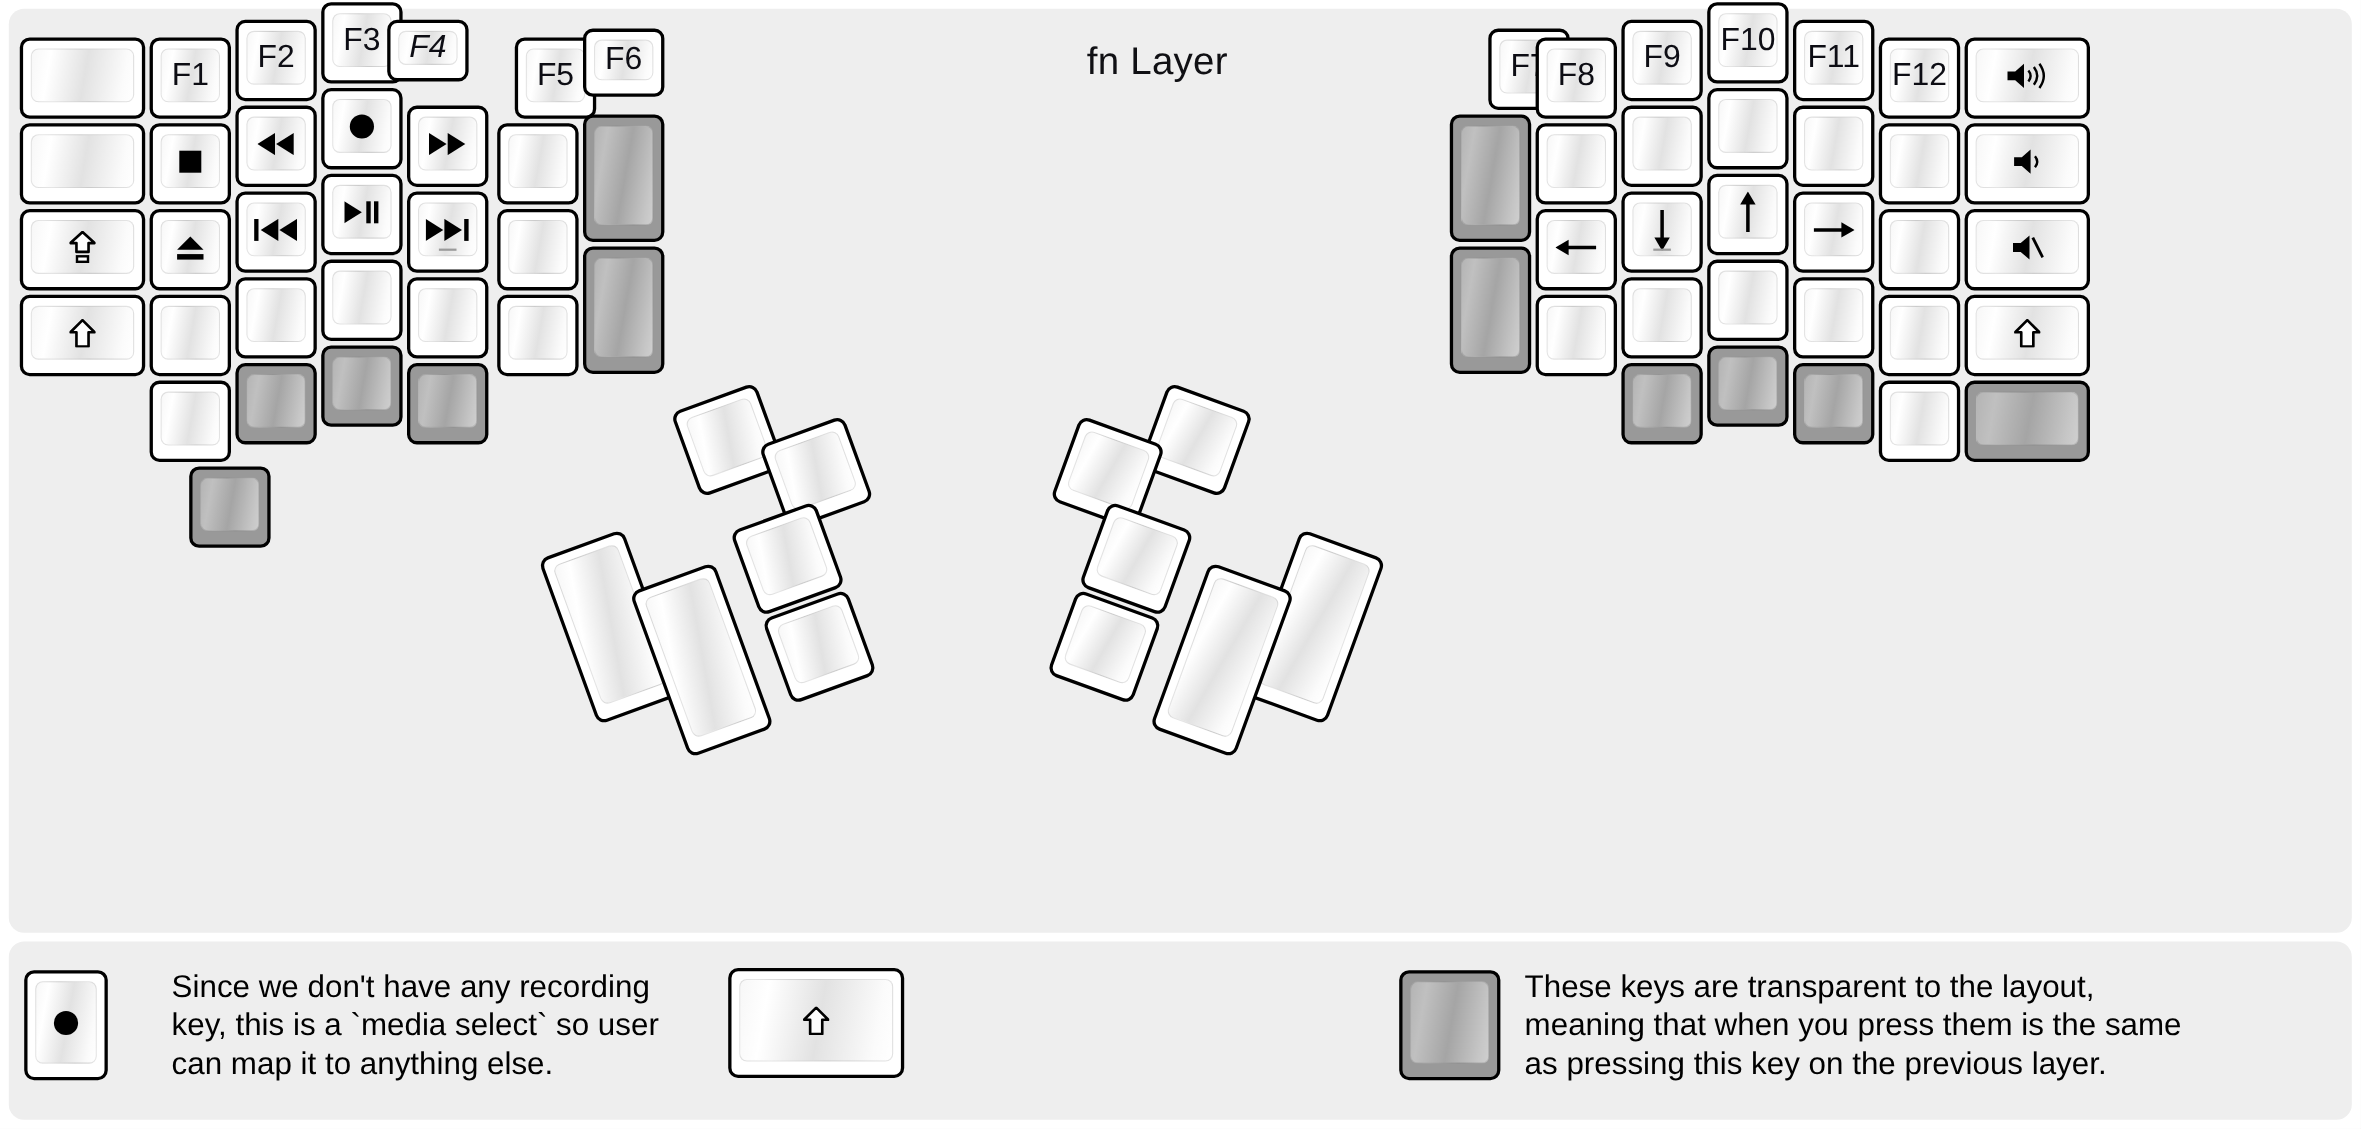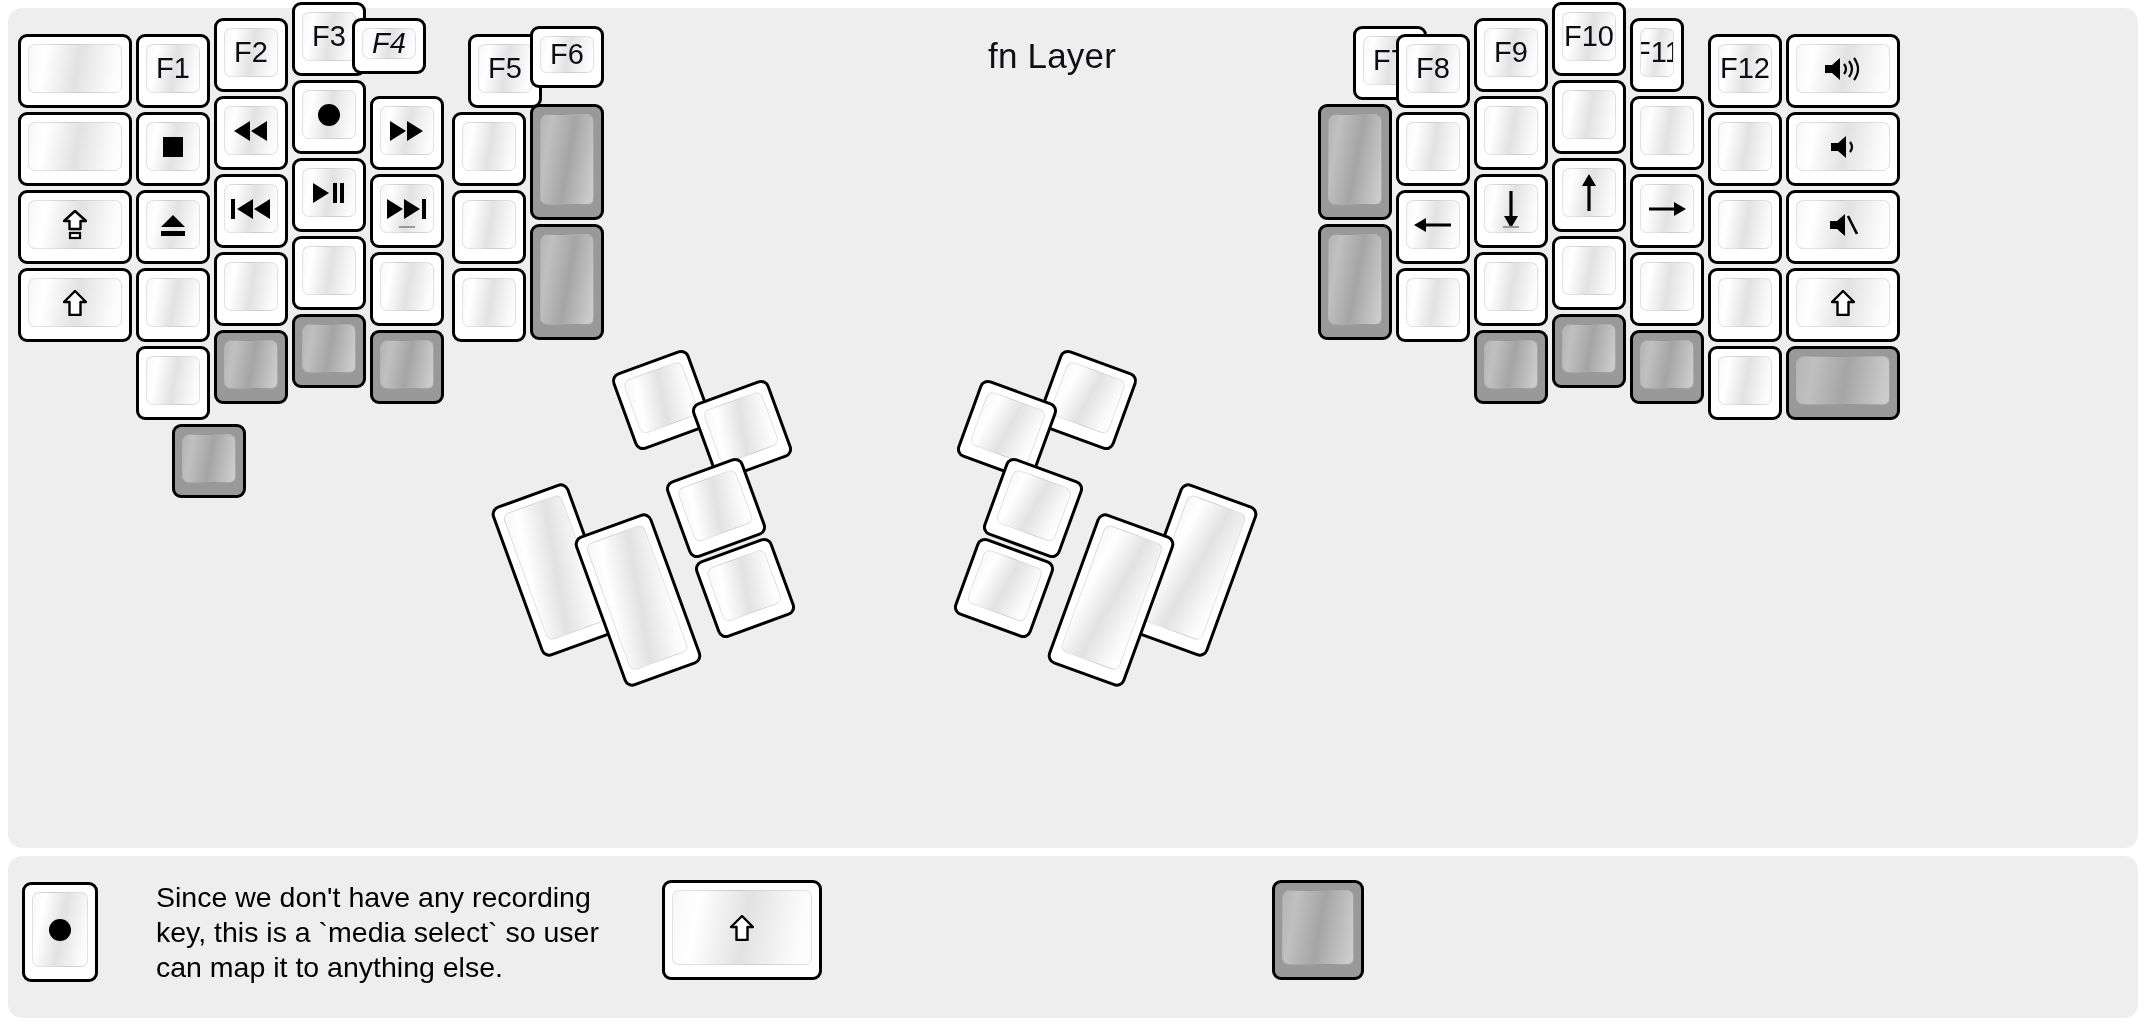--- a/index.html
+++ b/index.html
@@ -453,21 +453,21 @@
       <div class="key" style="left: 1552px; top: 236px; width: 74px; height: 74px;">
         <div class="top">
           <div class="legendglyph"></div>
         </div>
       </div>
       <div class="key trans" style="left: 1552px; top: 314px; width: 74px; height: 74px;">
         <div class="top">
           <div class="legendglyph"></div>
         </div>
       </div>
-      <div class="key" style="left: 1630px; top: 18px; width: 54px; height: 74px;">
+      <div class="key" style="left: 1630px; top: 18px; width: 74px; height: 74px;">
         <div class="top">
           <div class="legendglyph fn-label">F11</div>
         </div>
       </div>
       <div class="key" style="left: 1630px; top: 96px; width: 74px; height: 74px;">
         <div class="top">
           <div class="legendglyph"></div>
         </div>
       </div>
       <div class="key" style="left: 1630px; top: 174px; width: 74px; height: 74px;">
@@ -634,16 +634,19 @@
             </div>
           </div>
         </div>
       </div>
       <div class="legend-item" style="left: 1272px; top: 880px;">
         <div class="legend-key trans" style="width: 92px; height: 100px;">
           <div class="top">
             <div class="legendglyph"></div>
           </div>
         </div>
+        <div class="legend-text">These keys are transparent to the layout,
+meaning that when you press them is the same
+as pressing this key on the previous layer.</div>
       </div>
     </div>
 
 </div>
 
 </body></html>

